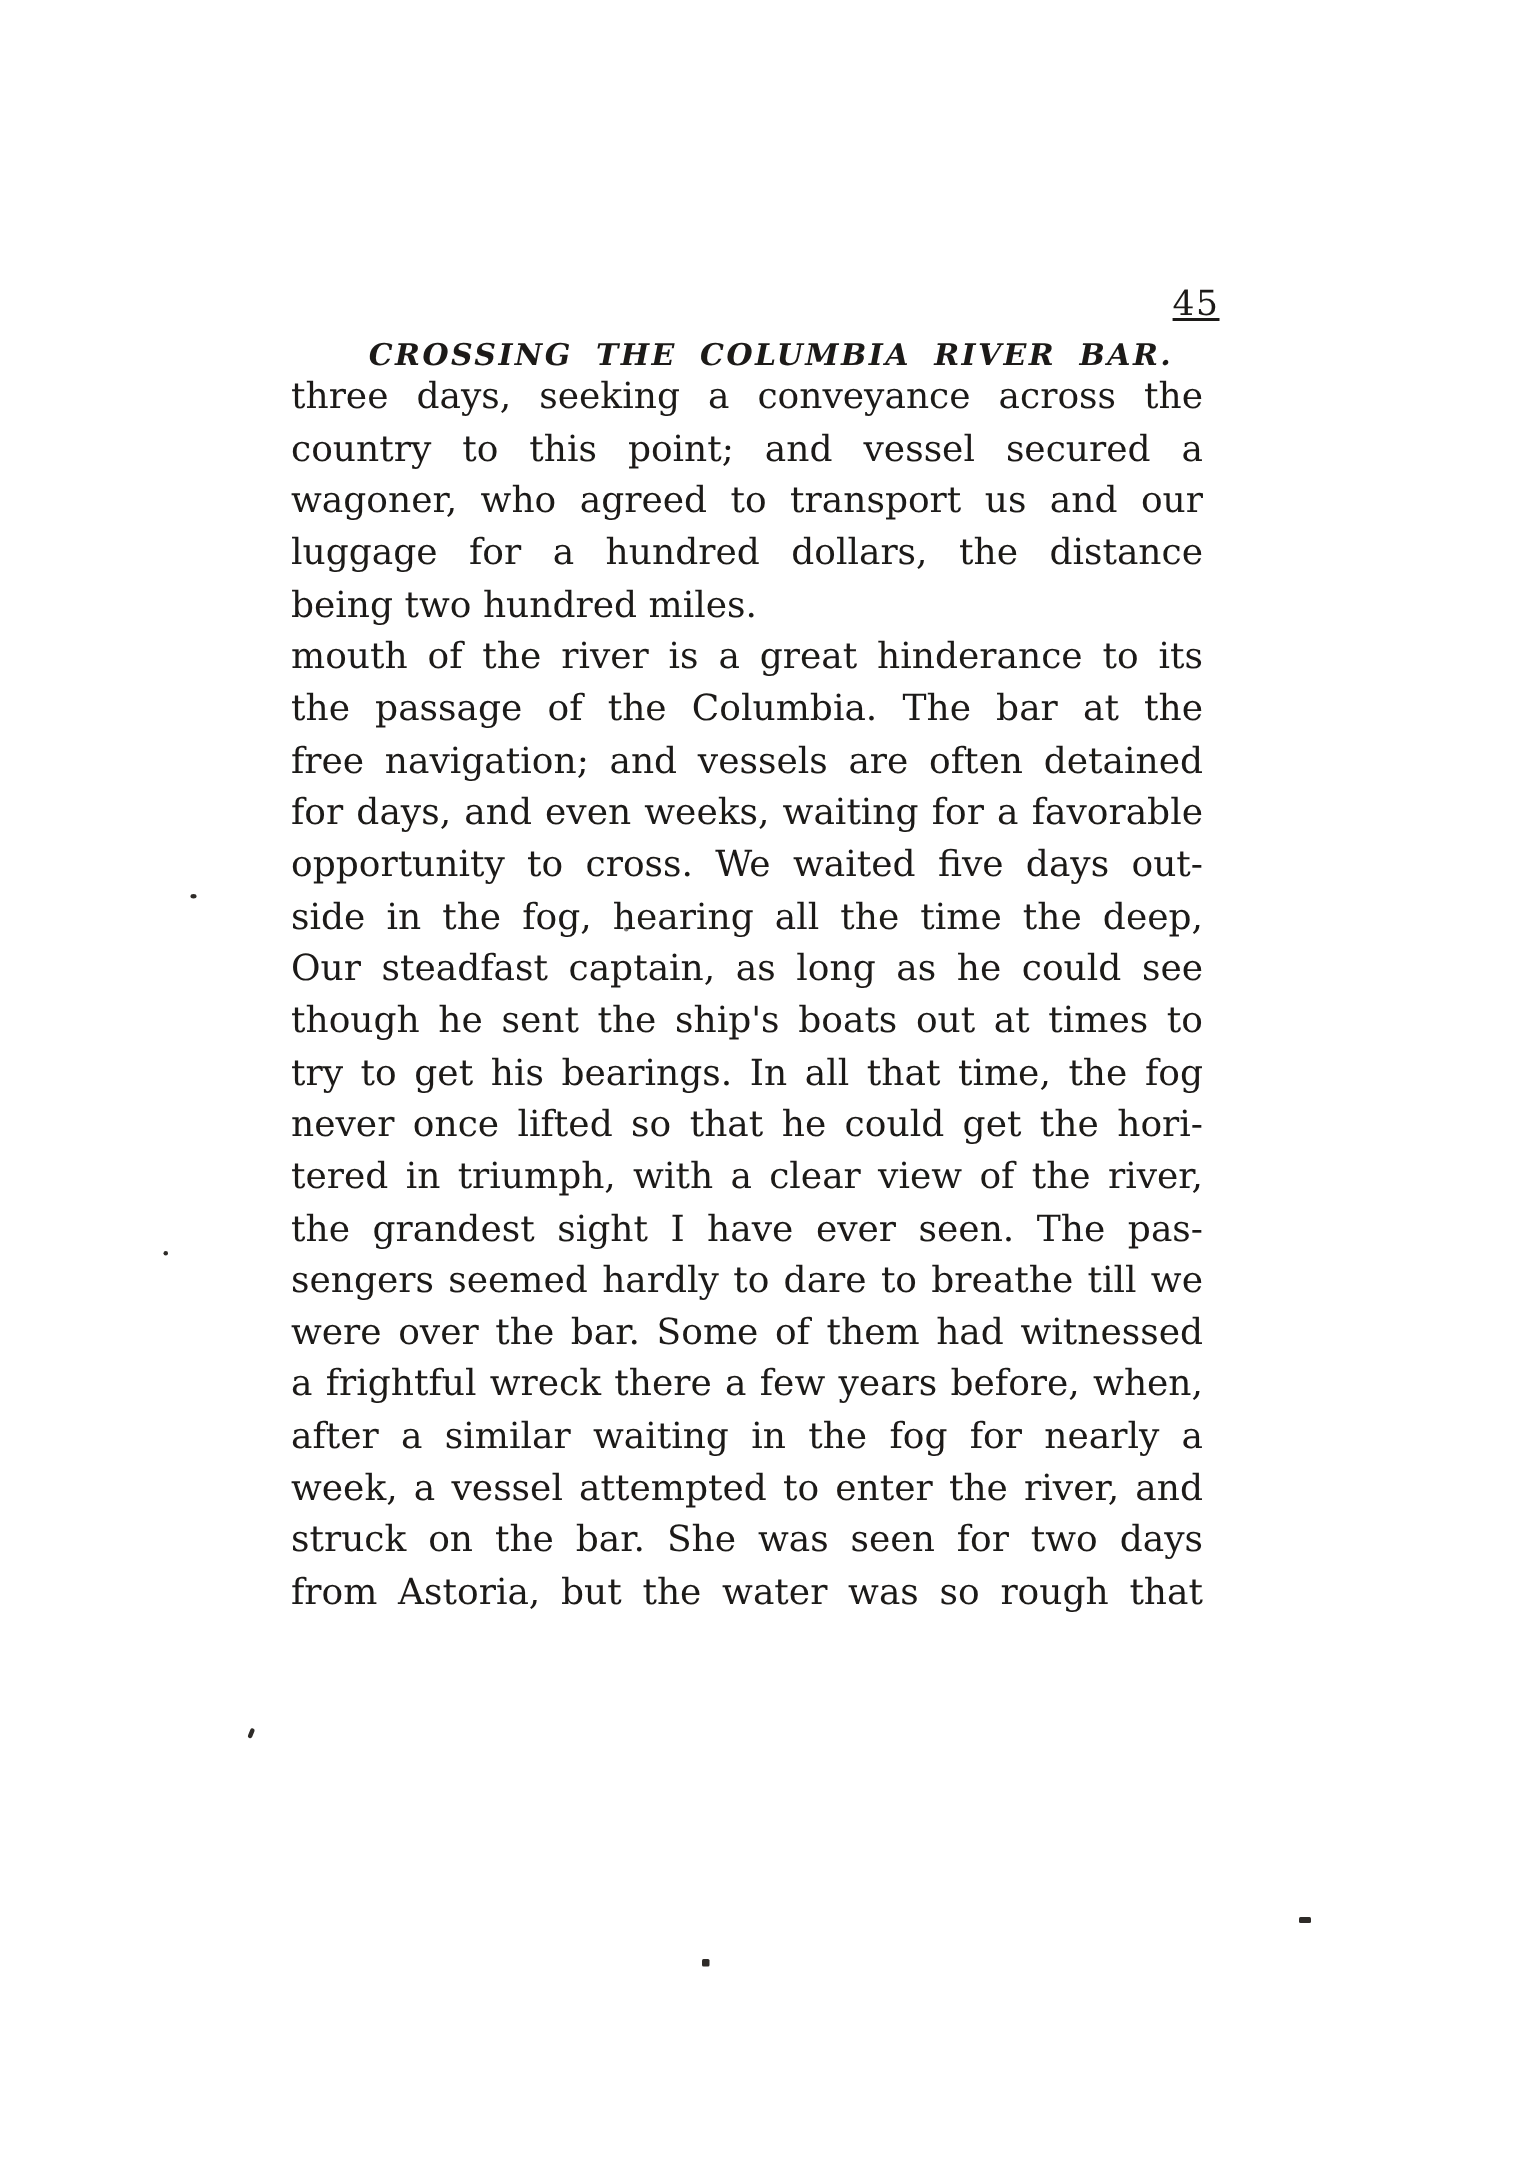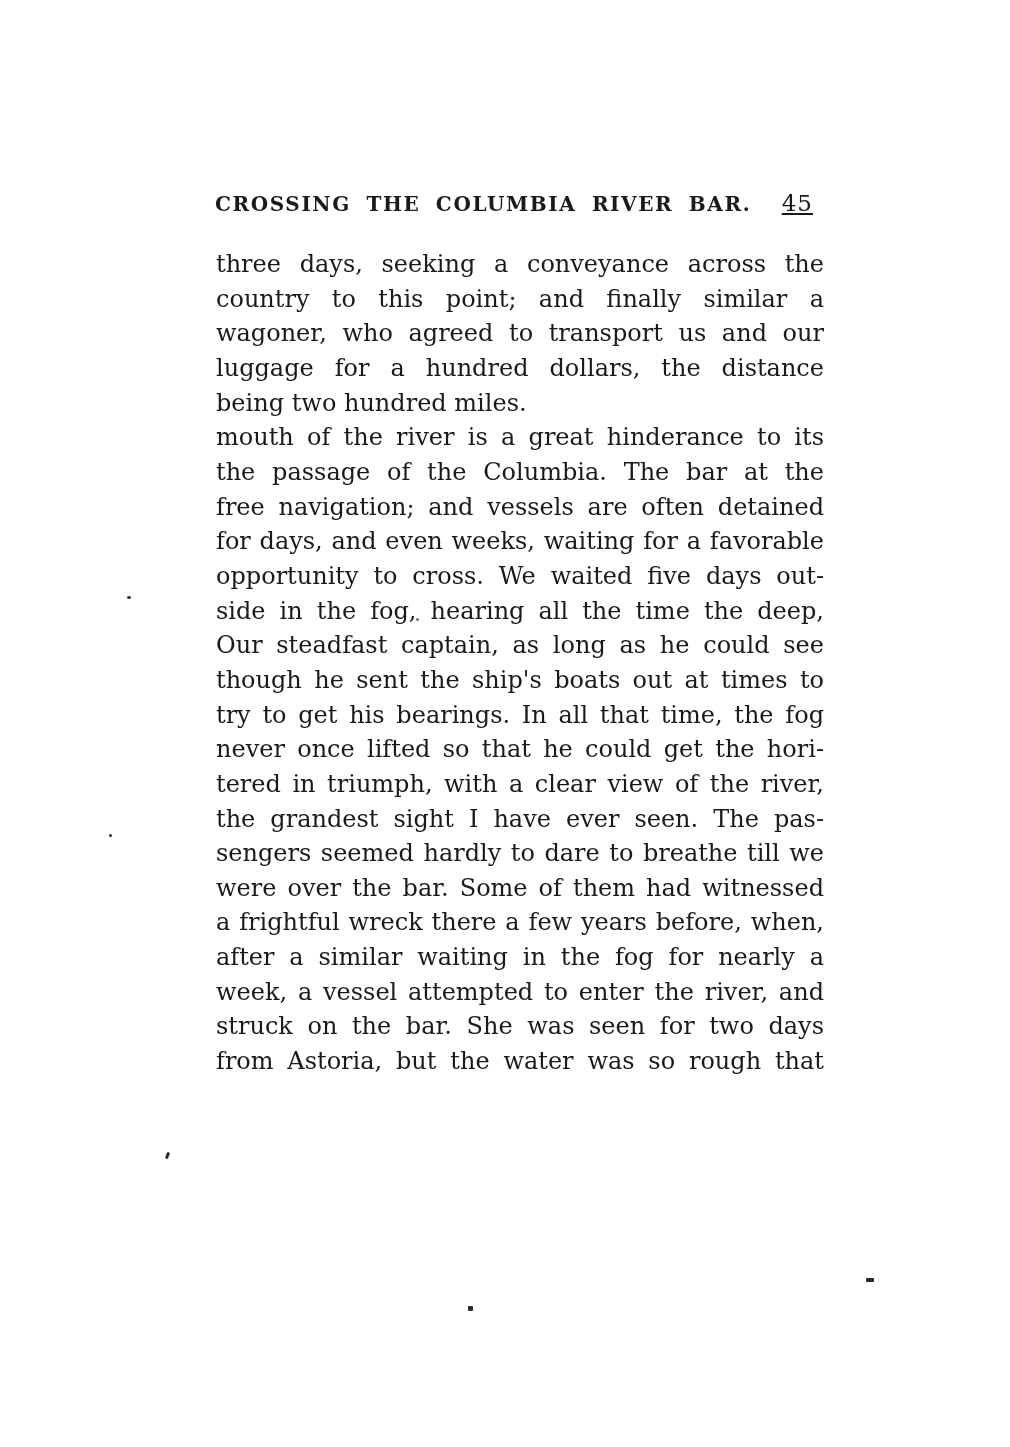--- a/index.html
+++ b/index.html
@@ -10,36 +10,38 @@
     overflow:hidden;
     font-family:"DejaVu Serif","Liberation Serif",serif;
     color:#1c1a18;
   }
   .header{
     position:absolute;
     left:205px;top:192px;width:608px;height:32px;
   }
   .running-title{
     position:absolute;left:10px;right:0;
-    text-align:left;
+    text-align:center;
+    font-style:italic;
     font-weight:bold;
     font-size:20px;
     letter-spacing:1.6px;
     word-spacing:7px;
     white-space:nowrap;
+    margin-top:32px;
   }
   .page-number{
     position:absolute;right:0;top:-2px;
     font-size:23px;
     letter-spacing:1px;
     text-decoration:underline;
   }
   .text-block{
     position:absolute;
-    left:216px;top:247px;width:608px;
+    left:194px;top:247px;width:608px;
     font-size:24px;
     line-height:34.65px;
   }
   .line{
     text-align:justify;
     text-align-last:justify;
   }
   .line.short{text-align-last:left;}
   .line.indent{text-indent:31px;}
   .speck{
@@ -59,21 +61,21 @@
 
 <div class="page">
 
   <div class="header">
     <span class="running-title">CROSSING THE COLUMBIA RIVER BAR.</span>
     <span class="page-number">45</span>
   </div>
 
   <div class="text-block">
     <div class="line">three days, seeking a conveyance across the</div>
-    <div class="line">country to this point; and finally similar a</div>
+    <div class="line">country to this point; and vessel secured a</div>
     <div class="line">wagoner, who agreed to transport us and our</div>
     <div class="line">luggage for a hundred dollars, the distance</div>
     <div class="line short">being two hundred miles.</div>
     <div class="line">mouth of the river is a great hinderance to its</div>
     <div class="line">the passage of the Columbia. The bar at the</div>
     <div class="line">free navigation; and vessels are often detained</div>
     <div class="line">for days, and even weeks, waiting for a favorable</div>
     <div class="line">opportunity to cross. We waited five days out-</div>
     <div class="line">side in the fog, hearing all the time the deep,</div>
     <div class="line">Our steadfast captain, as long as he could see</div>

